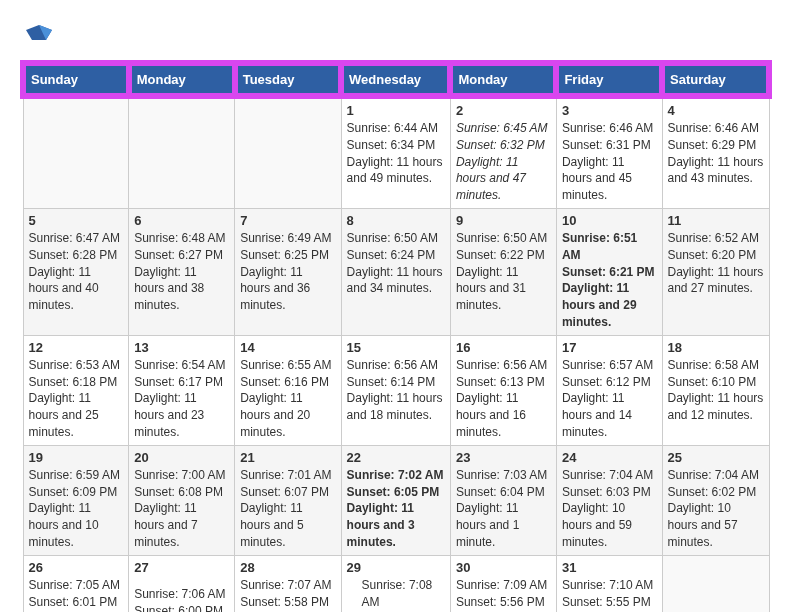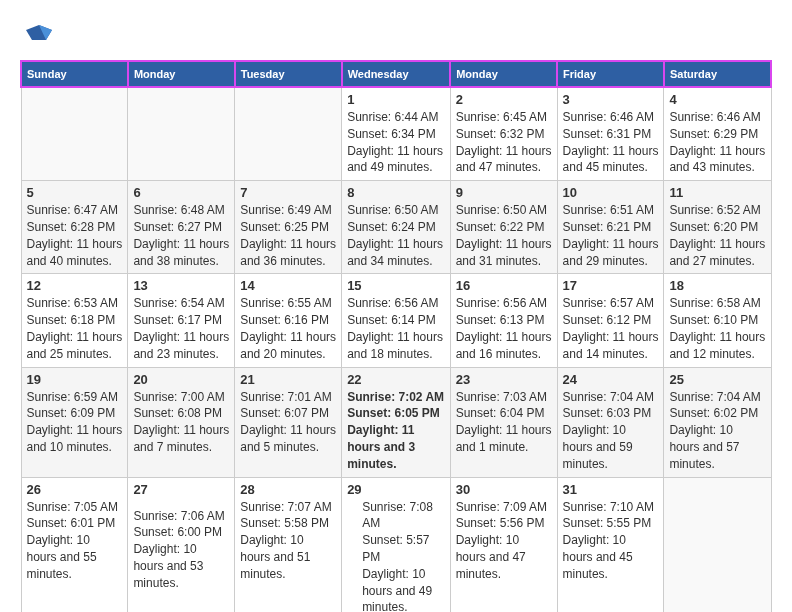--- a/index.html
+++ b/index.html
@@ -56,23 +56,23 @@
     table {
       width: 100%;
       border-collapse: collapse;
       font-size: 11px;
     }
     thead tr th {
       background-color: #2e5fa3;
       color: #fff;
       padding: 6px 5px;
       text-align: left;
-      font-size: 11px;
-      font-weight: bold;
-      border: 2px solid #d946ef;
+      font-size: 13px;
+      font-weight: bold;
+      border: 6px solid #d946ef;
     }
     tbody tr td {
       border: 1px solid #ccc;
       vertical-align: top;
       padding: 4px 5px;
       width: 113px;
       height: 80px;
     }
     .day-num {
       font-size: 13px;
@@ -134,21 +134,21 @@
         <td class="empty-cell"></td>
         <td class="empty-cell"></td>
         <td>
           <span class="day-num">1</span>
           <div class="day-detail" style="white-space: pre-line;">Sunrise: 6:44 AM
 Sunset: 6:34 PM
 Daylight: 11 hours and 49 minutes.</div>
         </td>
         <td>
           <span class="day-num">2</span>
-          <div class="day-detail" style="white-space: pre-line;">Sunrise: 6:45 AM
+          <div class="day-detail" style="white-space: pre-line; font-style: italic;">Sunrise: 6:45 AM
 Sunset: 6:32 PM
 Daylight: 11 hours and 47 minutes.</div>
         </td>
         <td>
           <span class="day-num">3</span>
           <div class="day-detail" style="white-space: pre-line;">Sunrise: 6:46 AM
 Sunset: 6:31 PM
 Daylight: 11 hours and 45 minutes.</div>
         </td>
         <td>
@@ -184,21 +184,21 @@
 Daylight: 11 hours and 34 minutes.</div>
         </td>
         <td>
           <span class="day-num">9</span>
           <div class="day-detail" style="white-space: pre-line;">Sunrise: 6:50 AM
 Sunset: 6:22 PM
 Daylight: 11 hours and 31 minutes.</div>
         </td>
         <td>
           <span class="day-num">10</span>
-          <div class="day-detail" style="white-space: pre-line;">Sunrise: 6:51 AM
+          <div class="day-detail" style="white-space: pre-line; font-weight: bold;">Sunrise: 6:51 AM
 Sunset: 6:21 PM
 Daylight: 11 hours and 29 minutes.</div>
         </td>
         <td>
           <span class="day-num">11</span>
           <div class="day-detail" style="white-space: pre-line;">Sunrise: 6:52 AM
 Sunset: 6:20 PM
 Daylight: 11 hours and 27 minutes.</div>
         </td>
       </tr>

